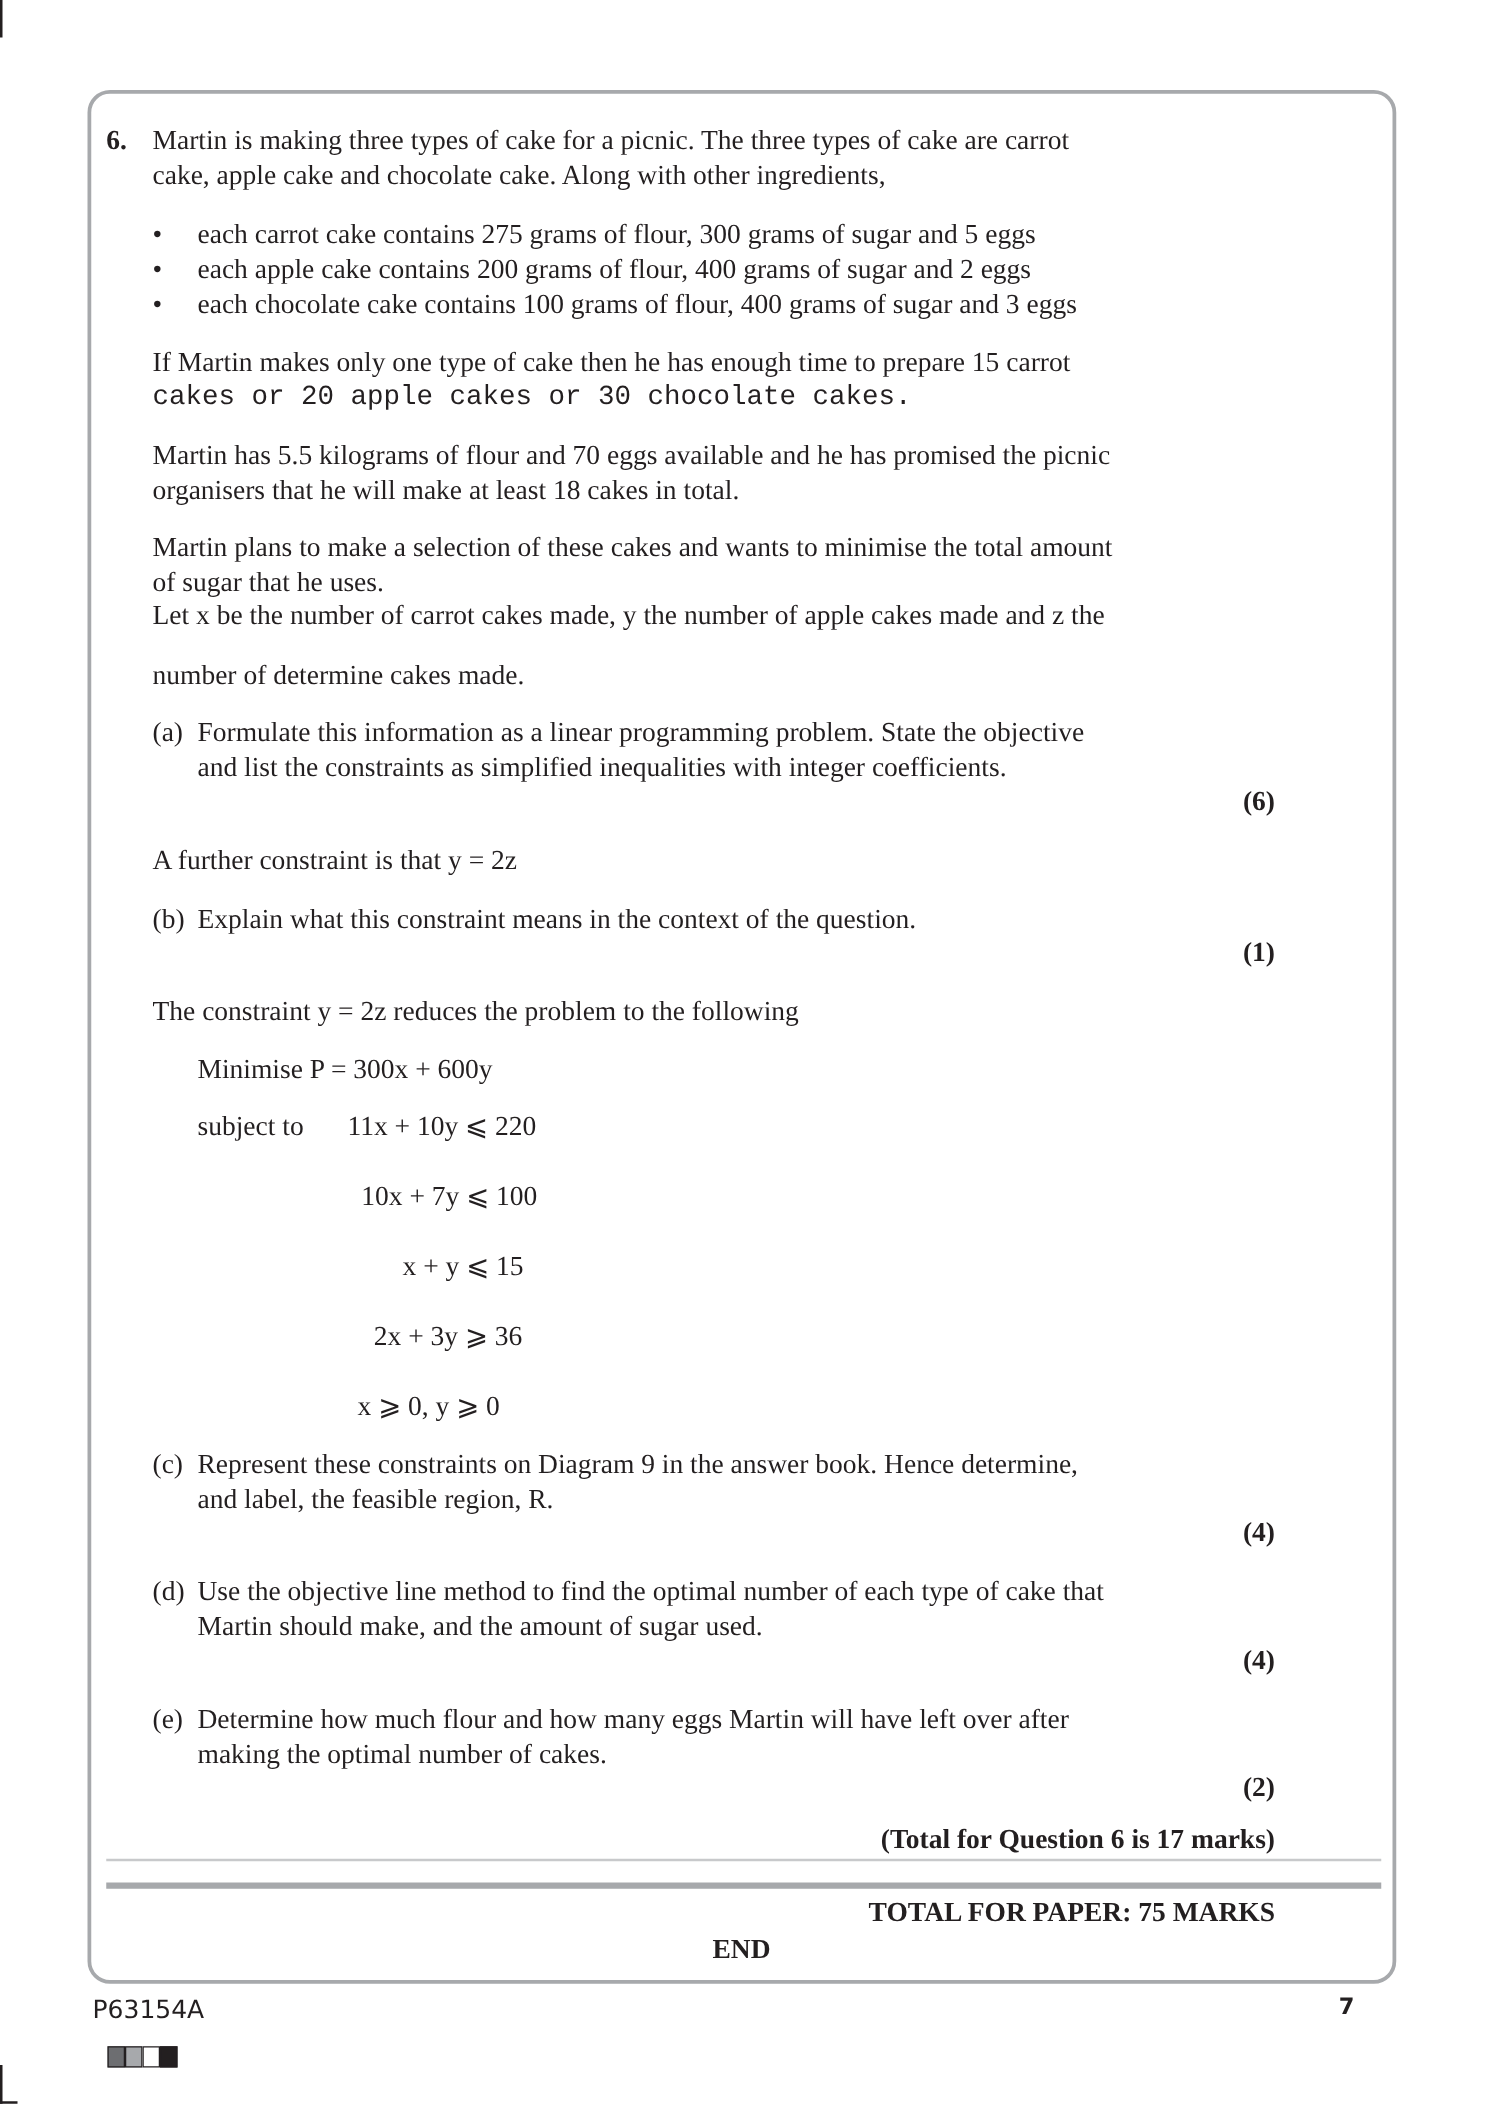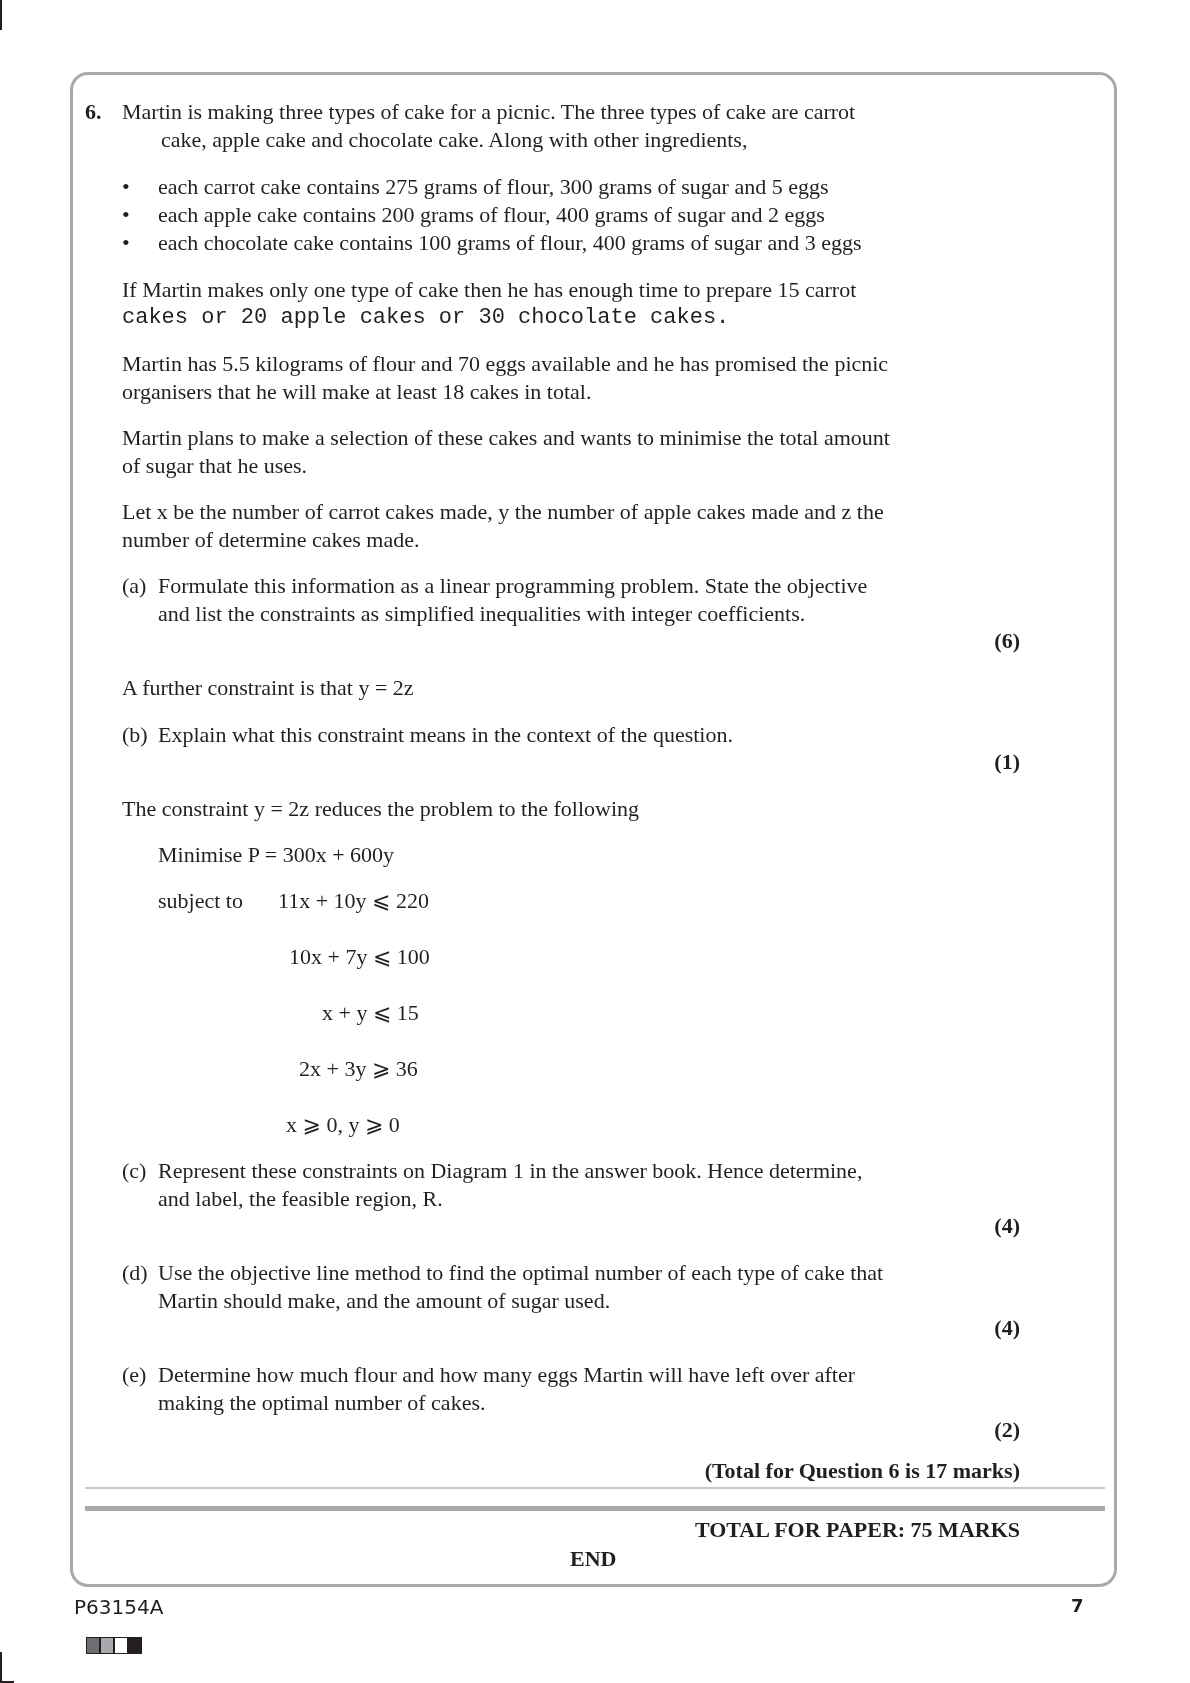--- a/index.html
+++ b/index.html
@@ -23,39 +23,39 @@
 <body>
 
 <div class="crop-tl"></div>
 <div class="crop-bl"></div>
 <div class="crop-bl-h"></div>
 
 <div class="frame"></div>
 
 <div class="t b" style="left:85px;top:98px;">6.</div>
 <div class="t" style="left:122px;top:98px;">Martin is making three types of cake for a picnic.  The three types of cake are carrot</div>
-<div class="t" style="left:122px;top:126px;margin-left:39px;">cake, apple cake and chocolate cake.  Along with other ingredients,</div>
+<div class="t" style="left:122px;top:126px;">cake, apple cake and chocolate cake.  Along with other ingredients,</div>
 
 <div class="t" style="left:122px;top:173px;">•</div>
 <div class="t" style="left:158px;top:173px;">each carrot cake contains 275 grams of flour, 300 grams of sugar and 5 eggs</div>
 <div class="t" style="left:122px;top:201px;">•</div>
 <div class="t" style="left:158px;top:201px;">each apple cake contains 200 grams of flour, 400 grams of sugar and 2 eggs</div>
 <div class="t" style="left:122px;top:229px;">•</div>
 <div class="t" style="left:158px;top:229px;">each chocolate cake contains 100 grams of flour, 400 grams of sugar and 3 eggs</div>
 
 <div class="t" style="left:122px;top:276px;">If Martin makes only one type of cake then he has enough time to prepare 15 carrot</div>
 <div class="t" style="left:122px;top:304px;font-family:Liberation Mono, monospace;">cakes or 20 apple cakes or 30 chocolate cakes.</div>
 
 <div class="t" style="left:122px;top:350px;">Martin has 5.5 kilograms of flour and 70 eggs available and he has promised the picnic</div>
 <div class="t" style="left:122px;top:378px;">organisers that he will make at least 18 cakes in total.</div>
 
 <div class="t" style="left:122px;top:424px;">Martin plans to make a selection of these cakes and wants to minimise the total amount</div>
 <div class="t" style="left:122px;top:452px;">of sugar that he uses.</div>
 
-<div class="t" style="left:122px;top:498px;">Let x be the number of carrot cakes made, y the number of apple cakes made and z the</div>
+<div class="t" style="left:122px;top:478px;">Let x be the number of carrot cakes made, y the number of apple cakes made and z the</div>
 <div class="t" style="left:122px;top:526px;">number of determine cakes made.</div>
 
 <div class="t" style="left:122px;top:572px;">(a)</div>
 <div class="t" style="left:158px;top:572px;">Formulate this information as a linear programming problem.  State the objective</div>
 <div class="t" style="left:158px;top:600px;">and list the constraints as simplified inequalities with integer coefficients.</div>
 <div class="mark" style="top:628px;">(6)</div>
 
 <div class="t" style="left:122px;top:674px;">A further constraint is that  y = 2z</div>
 
 <div class="t" style="left:122px;top:721px;">(b)</div>
@@ -65,21 +65,21 @@
 <div class="t" style="left:122px;top:795px;">The constraint  y = 2z  reduces the problem to the following</div>
 <div class="t i" style="left:158px;top:841px;font-style:normal;">Minimise  P = 300x + 600y</div>
 <div class="t" style="left:158px;top:887px;">subject to</div>
 <div class="t" style="left:278px;top:887px;text-align:right;">11x + 10y ⩽ 220</div>
 <div class="t" style="left:289px;top:943px;">10x + 7y ⩽ 100</div>
 <div class="t" style="left:322px;top:999px;">x + y ⩽ 15</div>
 <div class="t" style="left:299px;top:1055px;">2x + 3y ⩾ 36</div>
 <div class="t" style="left:286px;top:1111px;">x ⩾ 0,  y ⩾ 0</div>
 
 <div class="t" style="left:122px;top:1157px;">(c)</div>
-<div class="t" style="left:158px;top:1157px;">Represent these constraints on Diagram 1 in the answer book.  Hence determine,</div>
+<div class="t" style="left:158px;top:1157px;">Represent these constraints on Diagram 9 in the answer book.  Hence determine,</div>
 <div class="t" style="left:158px;top:1185px;">and label, the feasible region, R.</div>
 <div class="mark" style="top:1213px;">(4)</div>
 
 <div class="t" style="left:122px;top:1259px;">(d)</div>
 <div class="t" style="left:158px;top:1259px;">Use the objective line method to find the optimal number of each type of cake that</div>
 <div class="t" style="left:158px;top:1287px;">Martin should make, and the amount of sugar used.</div>
 <div class="mark" style="top:1315px;">(4)</div>
 
 <div class="t" style="left:122px;top:1361px;">(e)</div>
 <div class="t" style="left:158px;top:1361px;">Determine how much flour and how many eggs Martin will have left over after</div>

